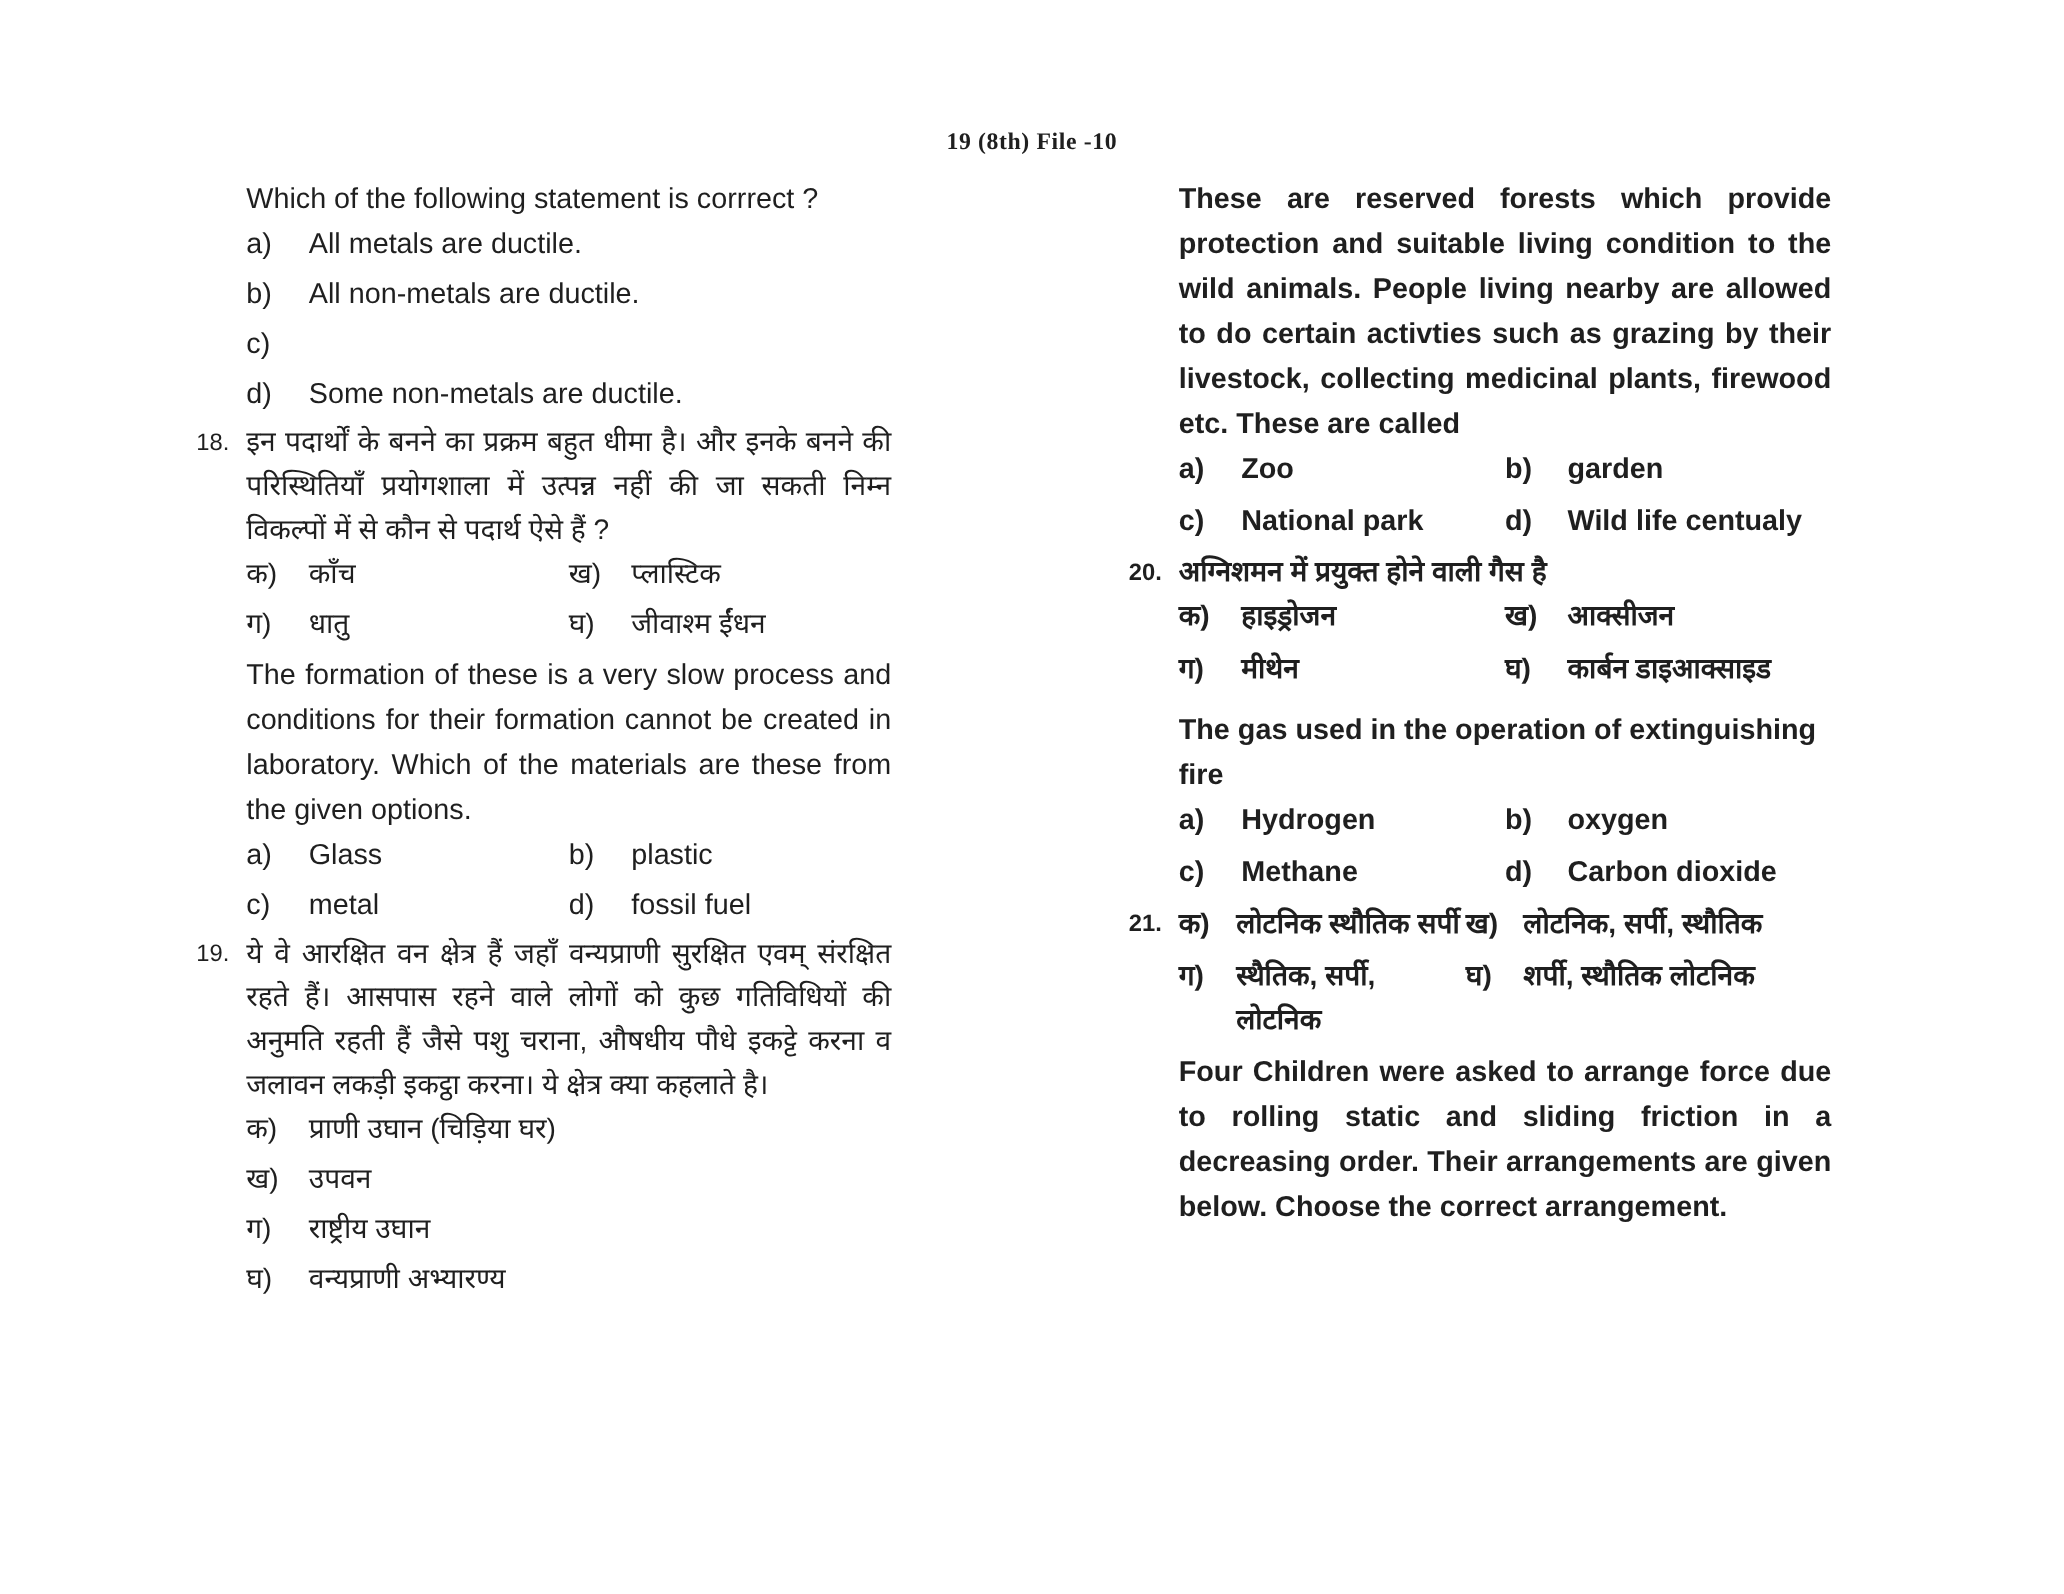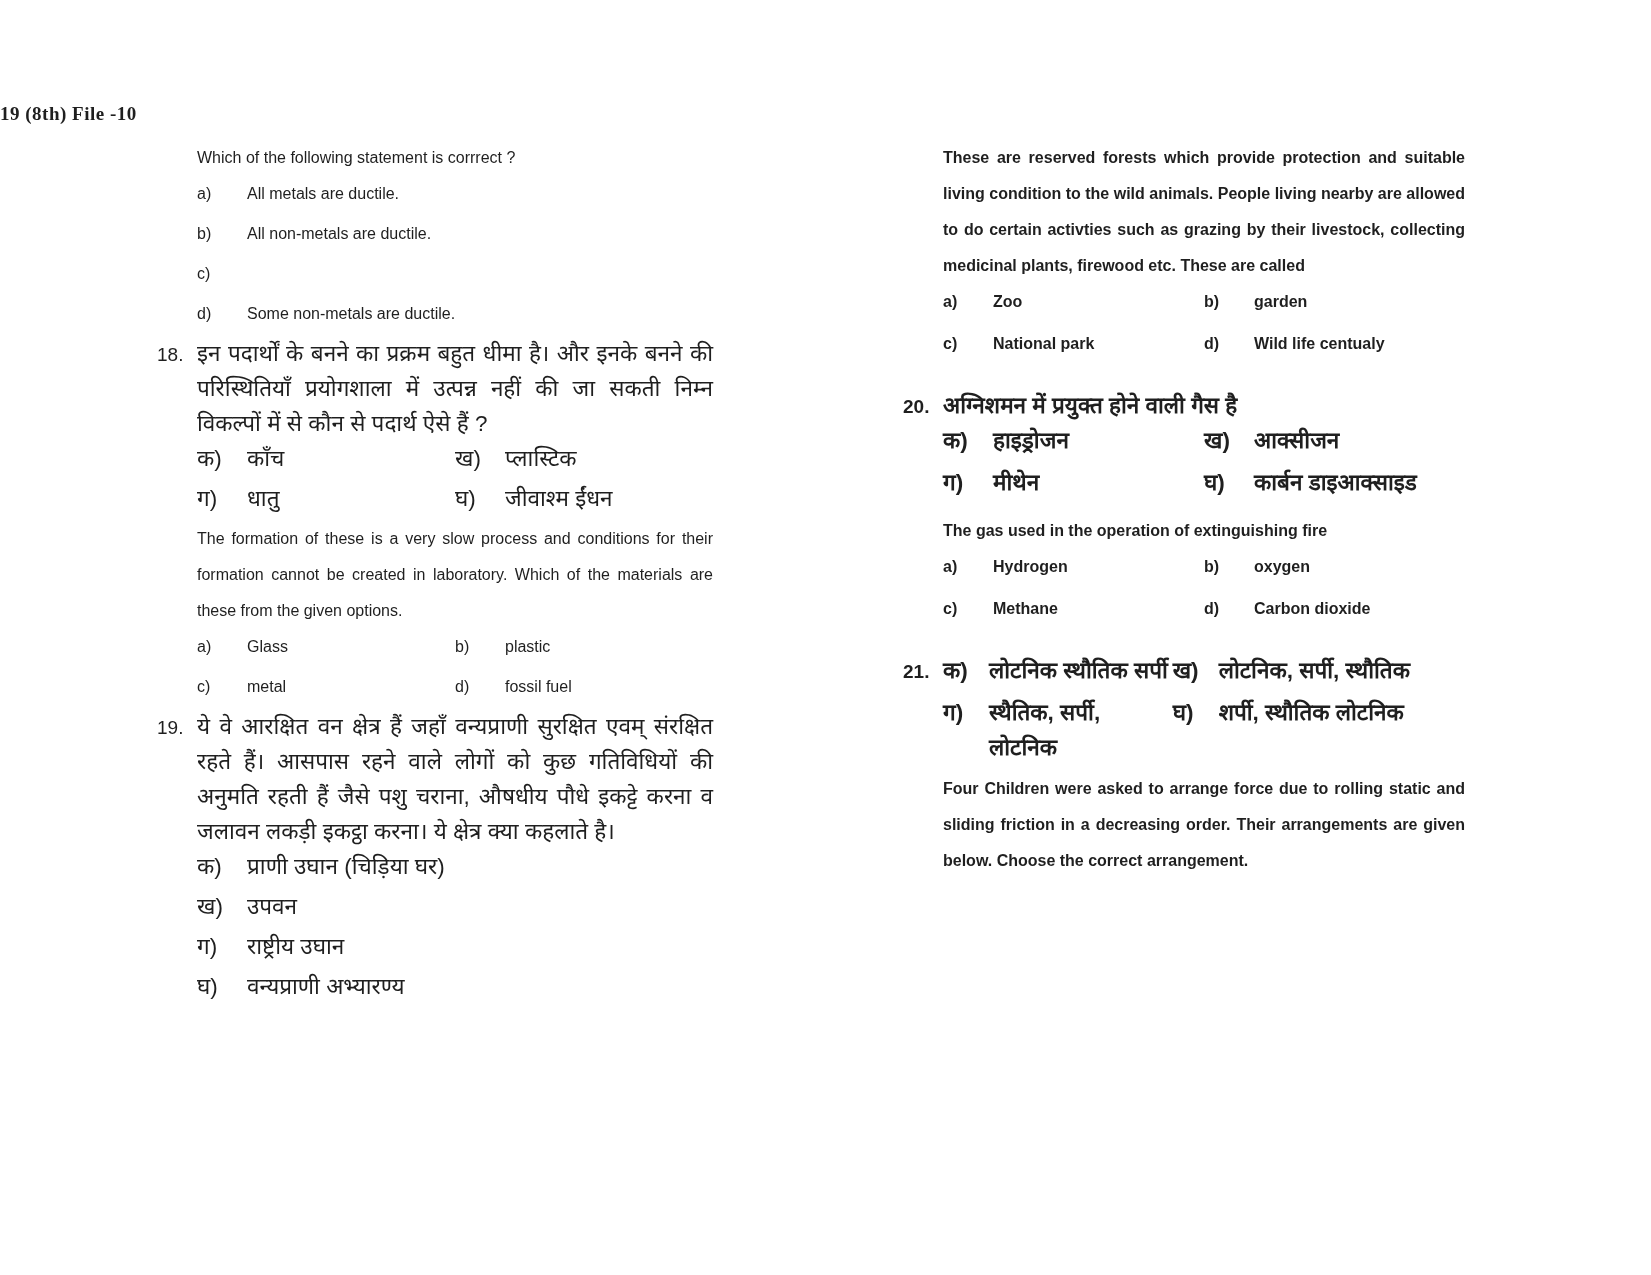--- a/index.html
+++ b/index.html
@@ -7,52 +7,53 @@
     width: 1651px; height: 1275px;
     background: #ffffff;
     color: #1f1f1f;
     font-family: "Liberation Sans", sans-serif;
     position: relative;
     overflow: hidden;
   }
   .page-header {
     position: absolute;
     top: 103px; left: 0; width: 1651px;
+    text-align: center;
     font-family: "Liberation Serif", serif;
     font-weight: bold;
     font-size: 19px;
     letter-spacing: 0.5px;
   }
   .col { position: absolute; top: 140px; }
   .col-left  { left: 157px; width: 556px; }
   .col-right { left: 903px; width: 562px; font-weight: bold; }
 
   .qblock { display: flex; align-items: flex-start; }
   .qnum {
     width: 40px; flex: none;
     font-size: 19px; line-height: 35px;
     padding-top: 1px;
   }
   .qbody { flex: 1; min-width: 0; }
 
   p { margin: 0; }
-  .en { font-size: 16px; line-height: 36px; }
+  .en { font-size: 23px; line-height: 36px; }
   .hi { font-size: 22.5px; line-height: 35px; }
   .just { text-align: justify; }
 
   .optrow { display: flex; line-height: 40px; min-height: 40px; }
   .col-right .optrow { line-height: 42px; min-height: 42px; }
   .opt { display: flex; width: 50%; min-width: 0; }
   .opt.full { width: 100%; }
   .optrow.split-44 .opt:first-child { width: 44%; }
   .optrow.split-44 .opt:last-child  { width: 56%; }
   .olabel { width: 50px; flex: none; }
   .optrow.split-44 .olabel { width: 46px; }
 
-  .col-right .qblock { margin-top: 20px; }
+  .col-right .qblock { margin-top: 0; }
   .col-right .follow { margin-top: 6px; }
 </style>
 </head>
 <body>
 
 <div class="page-header">19 (8th) File -10</div>
 
 <div class="col col-left">
 
   <div class="qblock">

